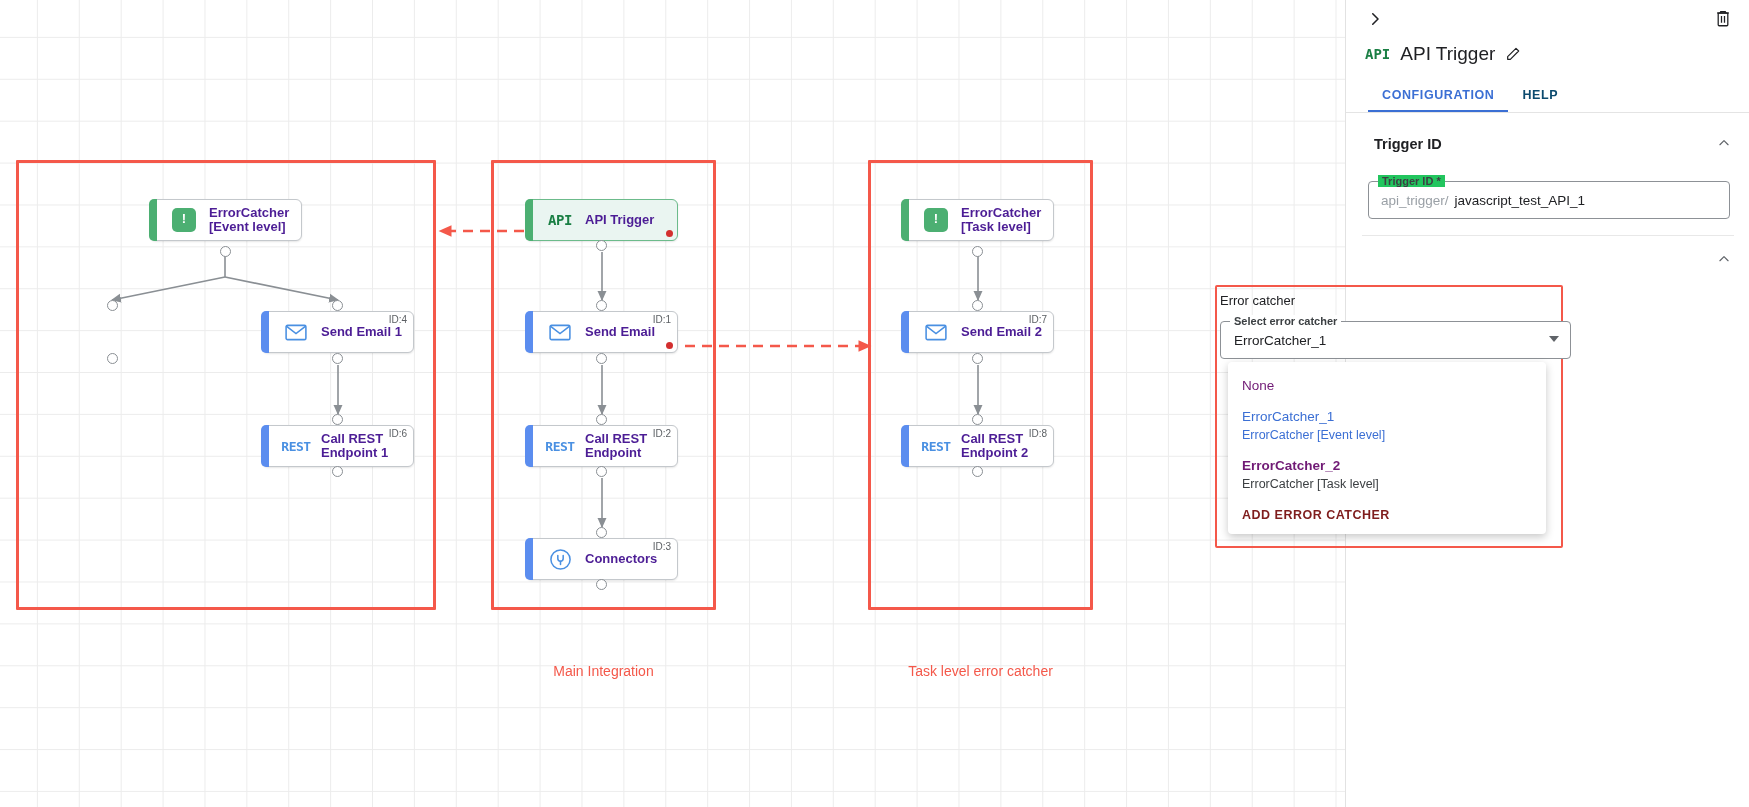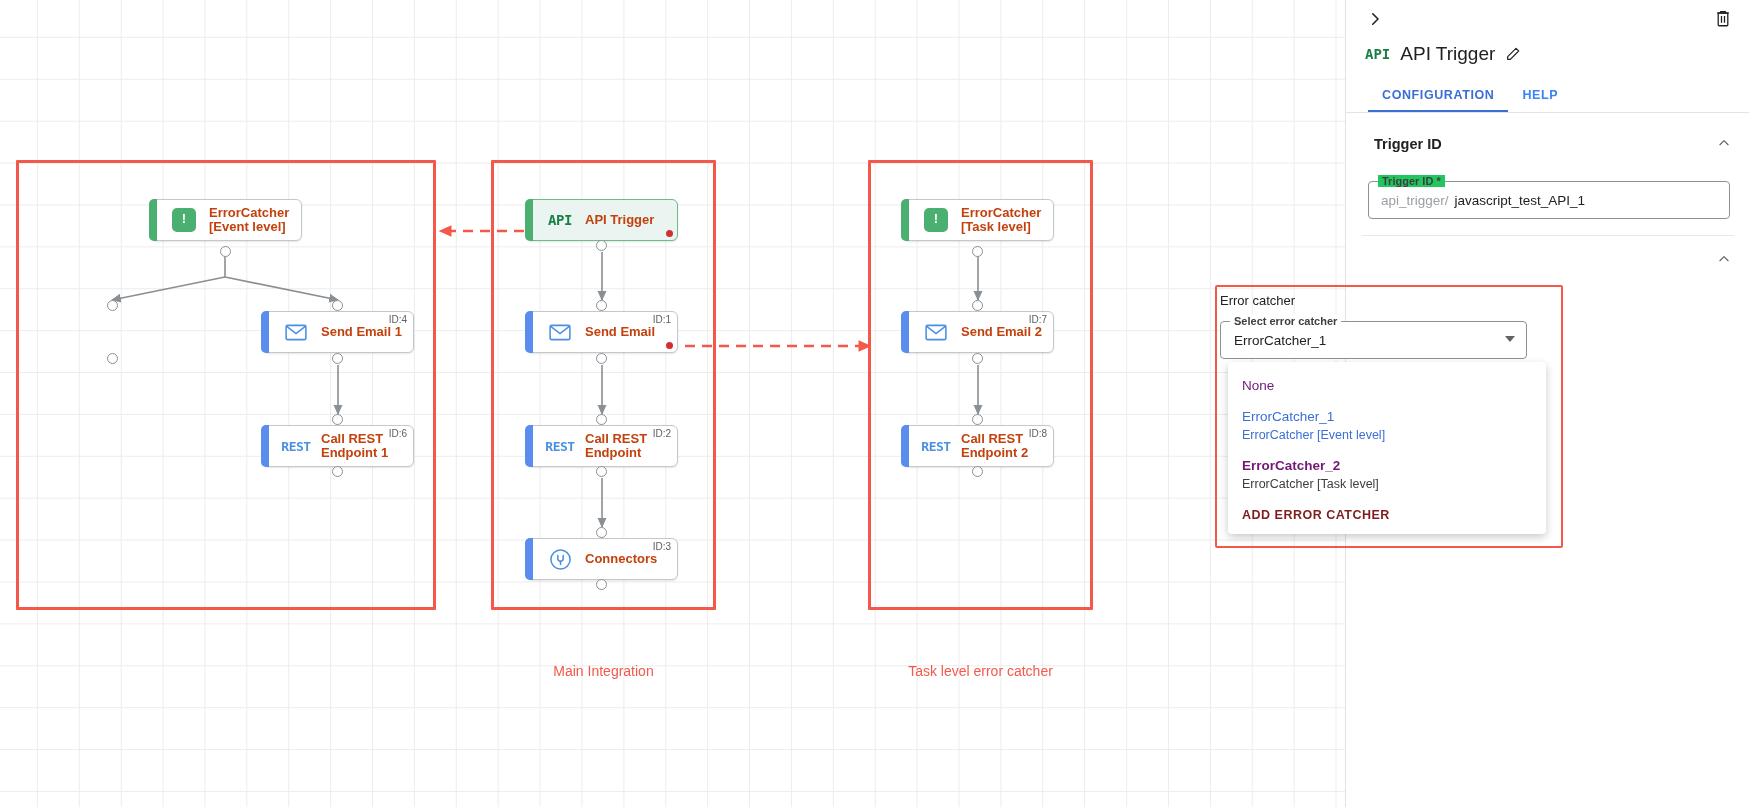--- a/index.html
+++ b/index.html
@@ -66,21 +66,21 @@
     position: absolute;
     left: 20px; top: 50%;
     transform: translateY(-50%);
     width: 26px; height: 26px;
     display: flex; align-items: center; justify-content: center;
   }
   .node .nlabel {
     position: absolute;
     left: 58px;
     font-size: 13px;
-    color: #c2410c;
+    color: #4c1d95;
     font-weight: 700;
     line-height: 14px;
     white-space: pre-line;
   }
   .node .nid {
     position: absolute;
     right: 6px; top: 2px;
     font-size: 10px;
     color: #5b5f63;
     font-weight: 400;
@@ -153,21 +153,21 @@
   }
   .p-title .ttext { font-size:19px; color:#202124; }
   .pencil { width:16px; height:16px; cursor:pointer; }
 
   .tabs {
     position:absolute; left:0; top:80px; width:404px; height:33px;
     border-bottom:1px solid #e4e4e4;
     display:flex; padding-left:22px;
   }
   .tab {
-    font-size:12.5px; letter-spacing:.6px; color:#3b82f6;
+    font-size:12.5px; letter-spacing:.6px; color:#0c4a6e;
     padding: 8px 14px 10px 14px; cursor:pointer; font-weight:600;
   }
   .tab.active { color:#3b6fd4; border-bottom:2.5px solid #3b6fd4; }
 
   .section-head {
     position:absolute; left:22px; width:360px;
     font-size:14.5px; color:#202124; font-weight:700;margin-left:6px;
   }
   .chev-up { position:absolute; width:14px; height:14px; right:18px; cursor:pointer; }
 
@@ -459,21 +459,21 @@
     <span class="chev-up" style="top:252px;">
       <svg width="14" height="14" viewBox="0 0 24 24" fill="none" stroke="#5f6368" stroke-width="2" stroke-linecap="round" stroke-linejoin="round">
         <path d="M5 15 L12 8 L19 15"></path>
       </svg>
     </span>
 
     <div class="red-box" style="left:-131px; top:285px; width:348px; height:263px;"></div>
 
     <div class="sub-label" style="left:-126px; top:293px;">Error catcher</div>
 
-    <div class="select" style="left:-126px; top:321px; width:307px;">
+    <div class="select" style="left:-126px; top:321px; width:351px;">
       <span class="legend">Select error catcher</span>
       <span class="sval">ErrorCatcher_1</span>
       <span class="caret"></span>
     </div>
 
     <div class="menu" style="left:-118px; top:362px; width:318px;">
       <div class="mi">
         <div class="m1">None</div>
       </div>
       <div class="mi selected">

